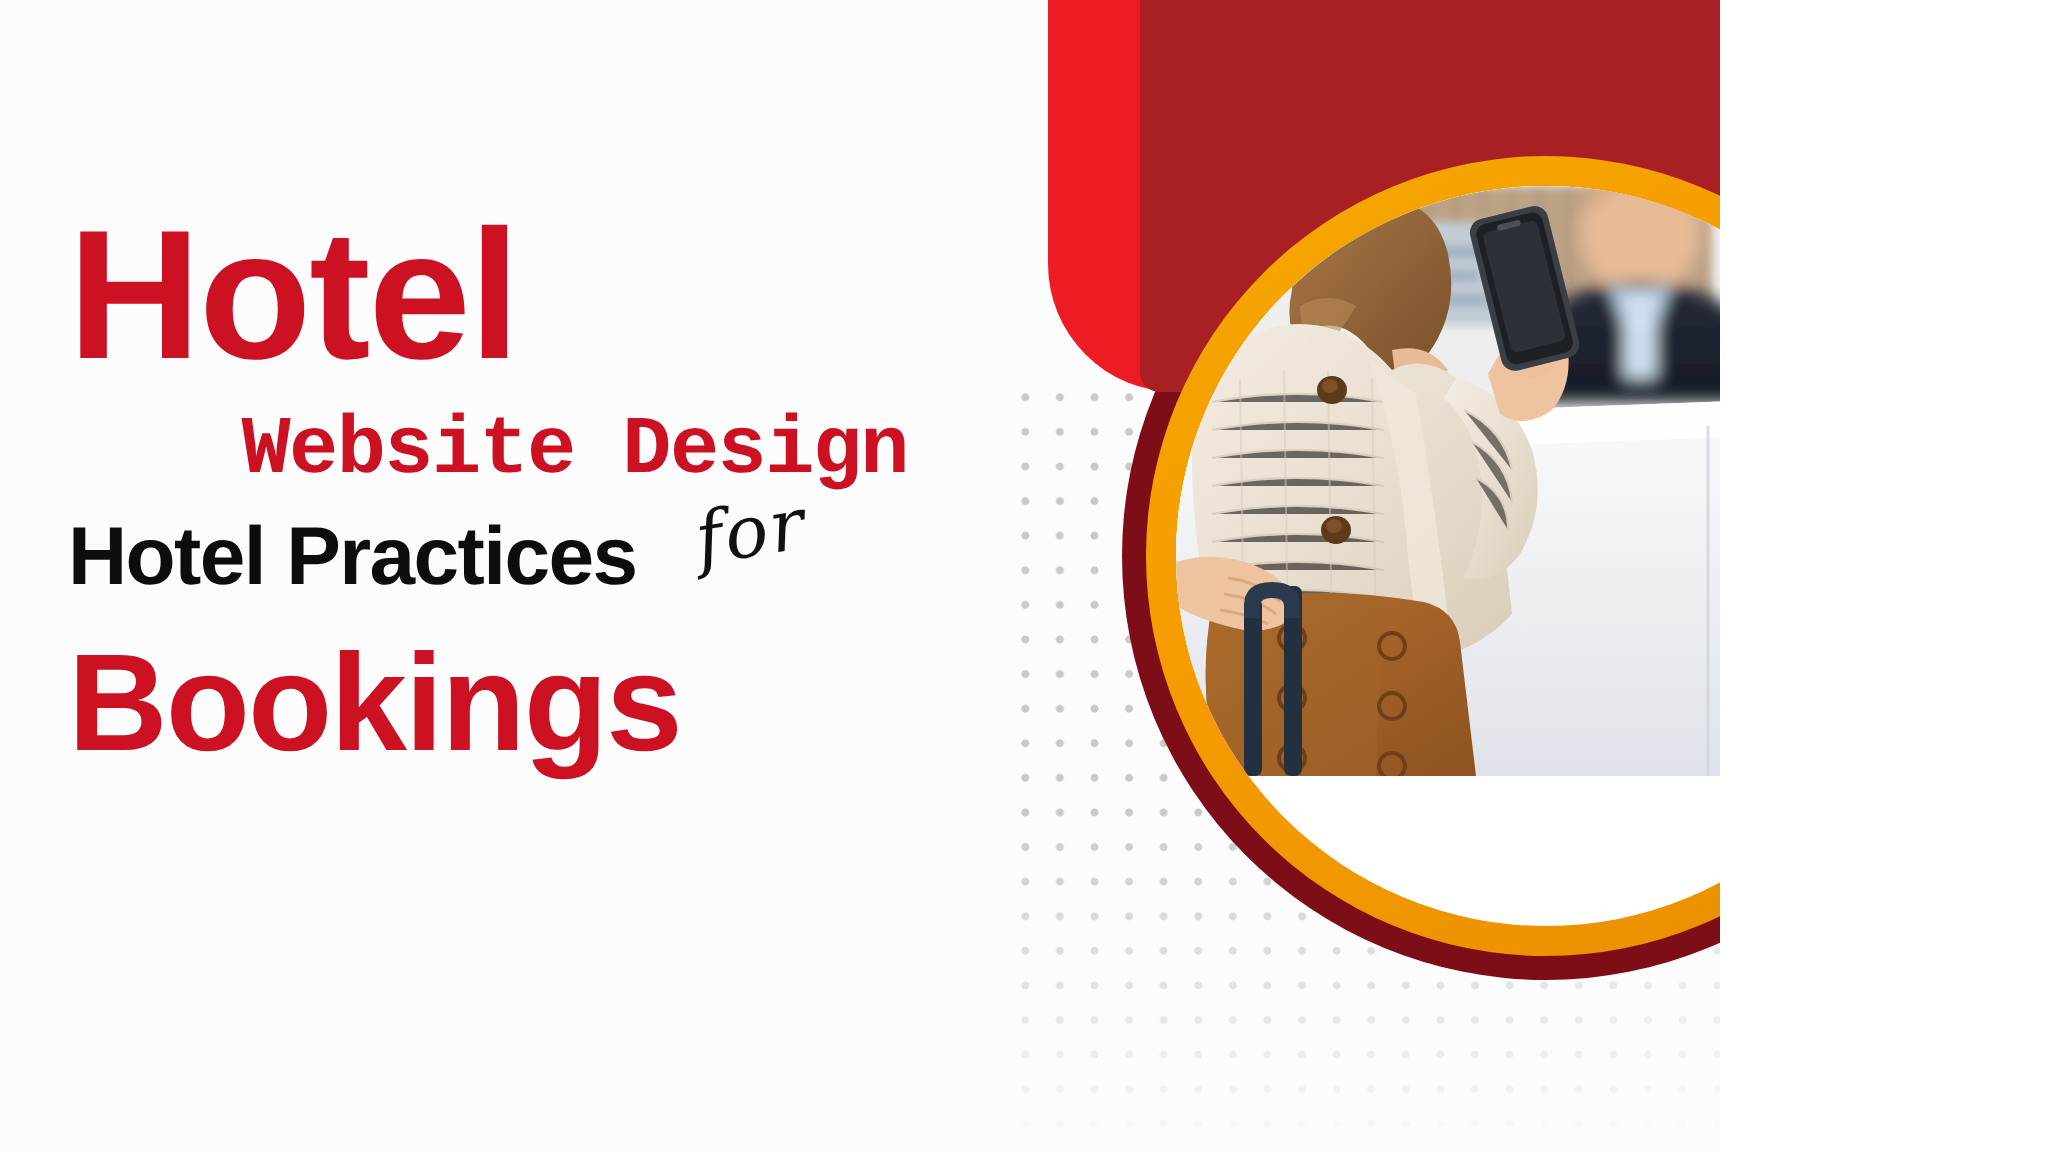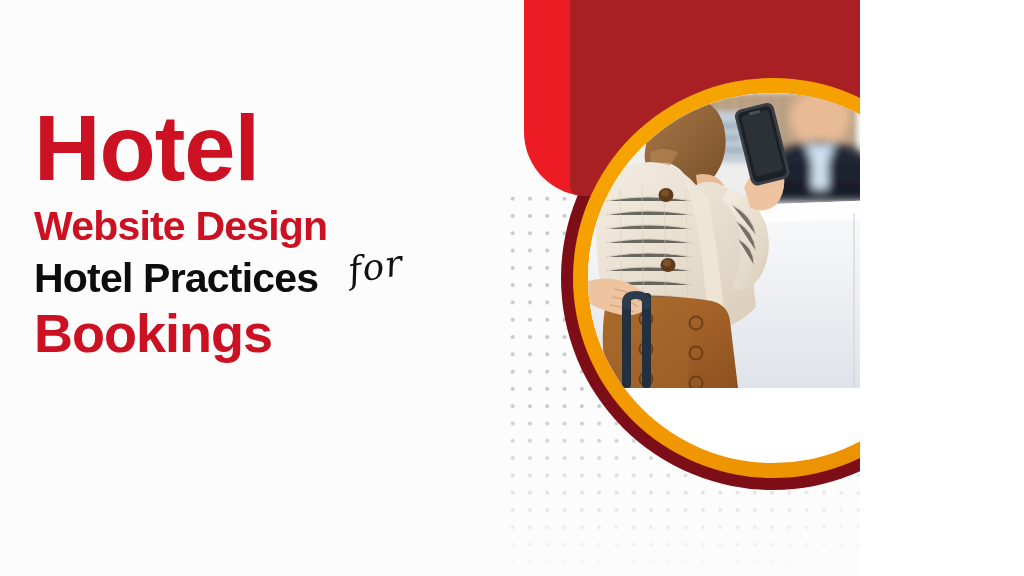--- a/index.html
+++ b/index.html
@@ -113,21 +113,22 @@
     font-family:"Liberation Sans", sans-serif;
   }
 
   .line-sub {
     margin-top:14px;
     font-size:41px;
     line-height:1.02;
     font-weight:bold;
     letter-spacing:-0.8px;
     color:#cc1122;
-    font-family:Liberation Sans, sans-serif;
+    font-family:Liberation Mono, monospace;
+    text-align:right;
   }
 
   .line-black {
     position:relative;
     margin-top:9px;
     font-size:41px;
     line-height:1.06;
     font-weight:bold;
     letter-spacing:-0.8px;
     color:#0d0d0d;
@@ -150,22 +151,22 @@
     font-family:"DejaVu Serif", serif;
     font-style:italic;
     font-weight:normal;
     font-size:36px;
     color:#111111;
     transform:rotate(-9deg);
     letter-spacing:1px;
   }
 
   .line-bookings {
-    margin-top:5px;
-    font-size:54px;
+    margin-top:16px;
+    font-size:69px;
     line-height:1.0;
     font-weight:bold;
     letter-spacing:-1px;
     color:#cc1122;
     font-family:"Liberation Sans", sans-serif;
   }
 </style>
 </head>
 <body>
 

